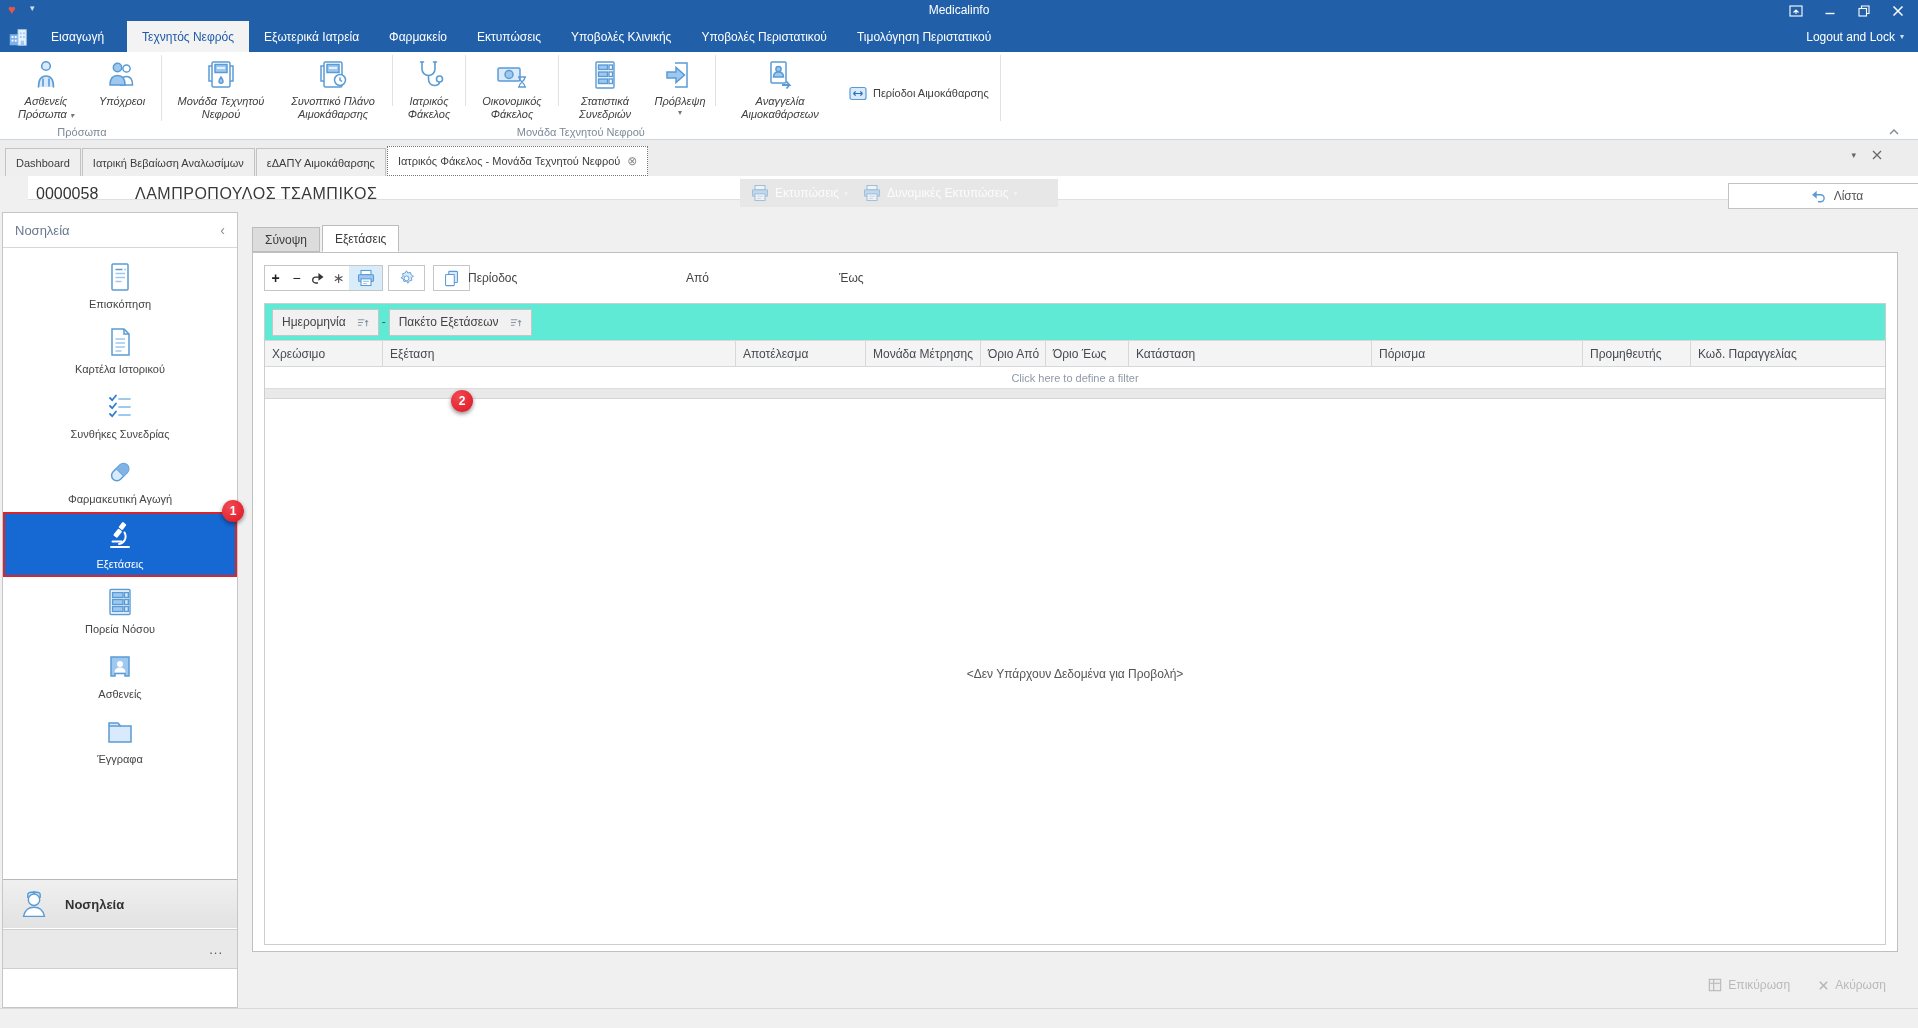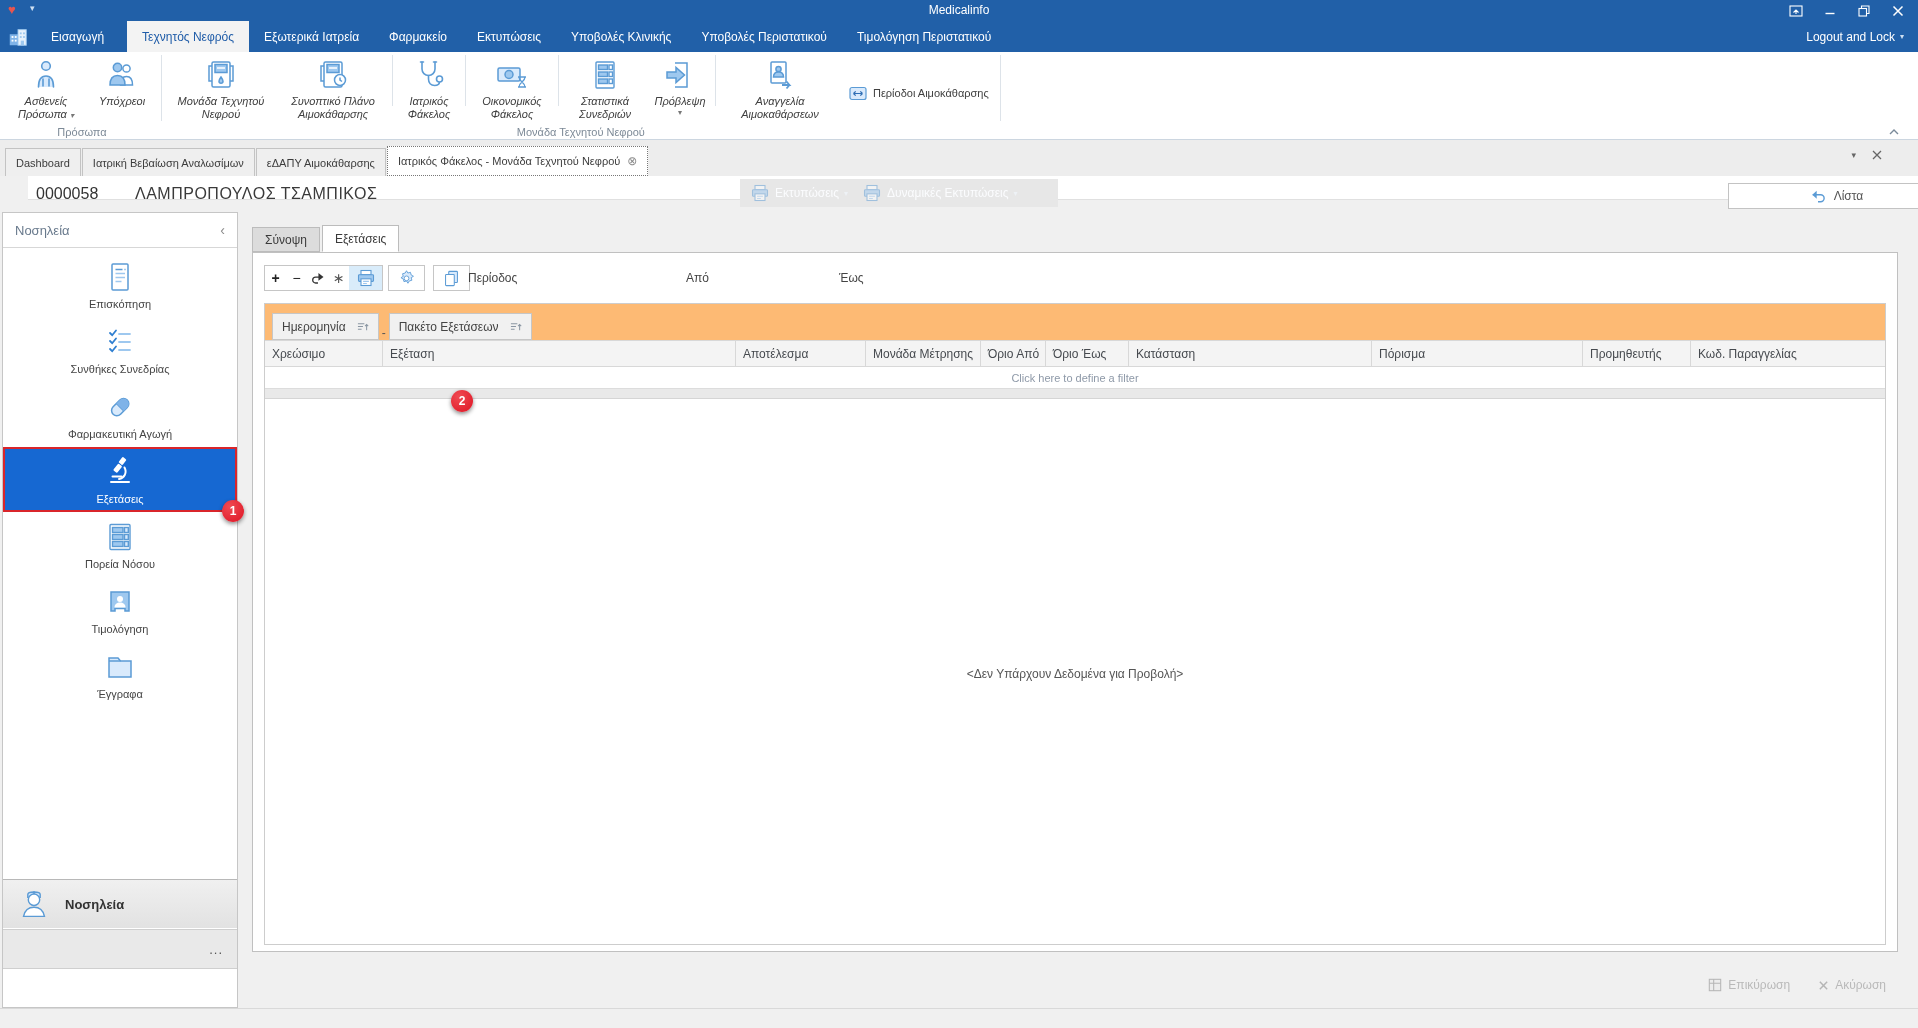--- a/index.html
+++ b/index.html
@@ -82,21 +82,21 @@
   .tgroup { position:absolute; border:1px solid #c6c6c6; background:#fff; display:flex; height:26px; align-items:stretch; }
   .tcell { width:21px; display:flex; align-items:center; justify-content:center; color:#222; font-size:14px; cursor:default; }
   .tcell.printer { width:33px; background:#d9ecfa; }
   .tlabel { position:absolute; font-size:12px; color:#444; line-height:26px; }
   .combo { position:absolute; height:24px; border:1px solid #bac4cd; background:#e5e5e5; display:flex; align-items:center; justify-content:flex-end; padding-right:3px; gap:4px;margin-top:39px; }
   .combo .cval { font-size:12px; color:#333; }
   .combo .dd { font-size:8px; color:#777; padding:0 3px; }
 
   
   .grid { position:absolute; left:11px; top:50px; width:1622px; height:642px; border:1px solid #cdcdcd; display:flex; flex-direction:column; background:#fff; }
-  .group-row { height:36px; display:flex; align-items:flex-end; padding-left:7px; background:#fdba74; }
+  .group-row { height:36px; display:flex; align-items:center; padding-left:7px; background:#5eead4; }
   .chip { height:27px; border:1px solid #c6c6c6; background:#f1f1f1; display:flex; align-items:center; gap:10px; padding:0 9px; font-size:12px; color:#444; cursor:default; }
   .chip-dash { margin:0 3px; color:#555; }
   .hdr-row { height:27px; display:flex; border-top:1px solid #d8d8d8; border-bottom:1px solid #d8d8d8; background:#f4f4f4; }
   .hcell { border-right:1px solid #d8d8d8; display:flex; align-items:center; padding-left:7px; font-size:12px; color:#464a4f; overflow:hidden; white-space:nowrap; cursor:default; }
   .filter-row { height:22px; display:flex; align-items:center; justify-content:center; border-bottom:1px solid #dcdcdc; color:#8e99a8; font-size:11px; cursor:default; }
   .gray-strip { height:10px; background:#e9e9e9; border-bottom:1px solid #d5d5d5; }
   .grid-body { flex:1; background:#fff; position:relative; }
   .empty-msg { position:absolute; left:0; top:268px; width:100%; text-align:center; color:#555; font-size:12px; }
 
   
@@ -403,20 +403,32 @@
               <path d="M12.5 9.5h7M21.5 9.5h1" stroke="#5b9bd5"></path>
               <path d="M12.5 13.5h9.5M12.5 17.5h9.5M12.5 21.5h6" stroke="#9ec8ef"></path>
             </g>
           </svg>
         </span>
       <span class="sblabel">Επισκόπηση</span>
     </div>
     <div class="sb-item">
       <span>
           <svg viewBox="0 0 34 34" width="34" height="34">
+            <g stroke="#5b9bd5" fill="none" stroke-width="1.5">
+              <path d="M9 4h12l5 5v21H9z" fill="#fff"></path>
+              <path d="M21 4v5h5" fill="none"></path>
+              <path d="M12.5 14h9.5M12.5 18h9.5M12.5 22h9.5M12.5 26h6" stroke="#9ec8ef"></path>
+            </g>
+          </svg>
+        </span>
+      <span class="sblabel">Καρτέλα Ιστορικού</span>
+    </div>
+    <div class="sb-item">
+      <span>
+          <svg viewBox="0 0 34 34" width="34" height="34">
             <g stroke-width="1.8" fill="none" stroke-linecap="round">
               <path d="M7 8l2.2 2.2L13 5.5M7 16l2.2 2.2L13 13.5M7 24l2.2 2.2L13 21.5" stroke="#2f7fd0"></path>
               <path d="M16 9h11M16 17h11M16 25h11" stroke="#9ec8ef"></path>
             </g>
           </svg>
         </span>
       <span class="sblabel">Συνθήκες Συνεδρίας</span>
     </div>
     <div class="sb-item">
       <span>
@@ -465,21 +477,21 @@
     <div class="sb-item">
       <span>
           <svg viewBox="0 0 34 34" width="34" height="34">
             <g stroke="#5b9bd5" stroke-width="1.5">
               <path d="M8 7h18v19h-4v-2.5h-10V26H8z" fill="#9ec8ef"></path>
               <circle cx="17" cy="14" r="3" fill="#fff" stroke="none"></circle>
               <path d="M11.5 22.5c0-3.5 2.5-5 5.5-5s5.5 1.5 5.5 5z" fill="#fff" stroke="none"></path>
             </g>
           </svg>
         </span>
-      <span class="sblabel">Τιμολόγηση</span>
+      <span class="sblabel">Ασθενείς</span>
     </div>
     <div class="sb-item">
       <span>
           <svg viewBox="0 0 34 34" width="34" height="34">
             <g stroke="#5b9bd5" fill="#d9eafc" stroke-width="1.5">
               <path d="M6 8h9l2.5 3H28v16H6z"></path>
               <path d="M6 11h11.5" stroke="#5b9bd5" fill="none"></path>
             </g>
           </svg>
         </span>

